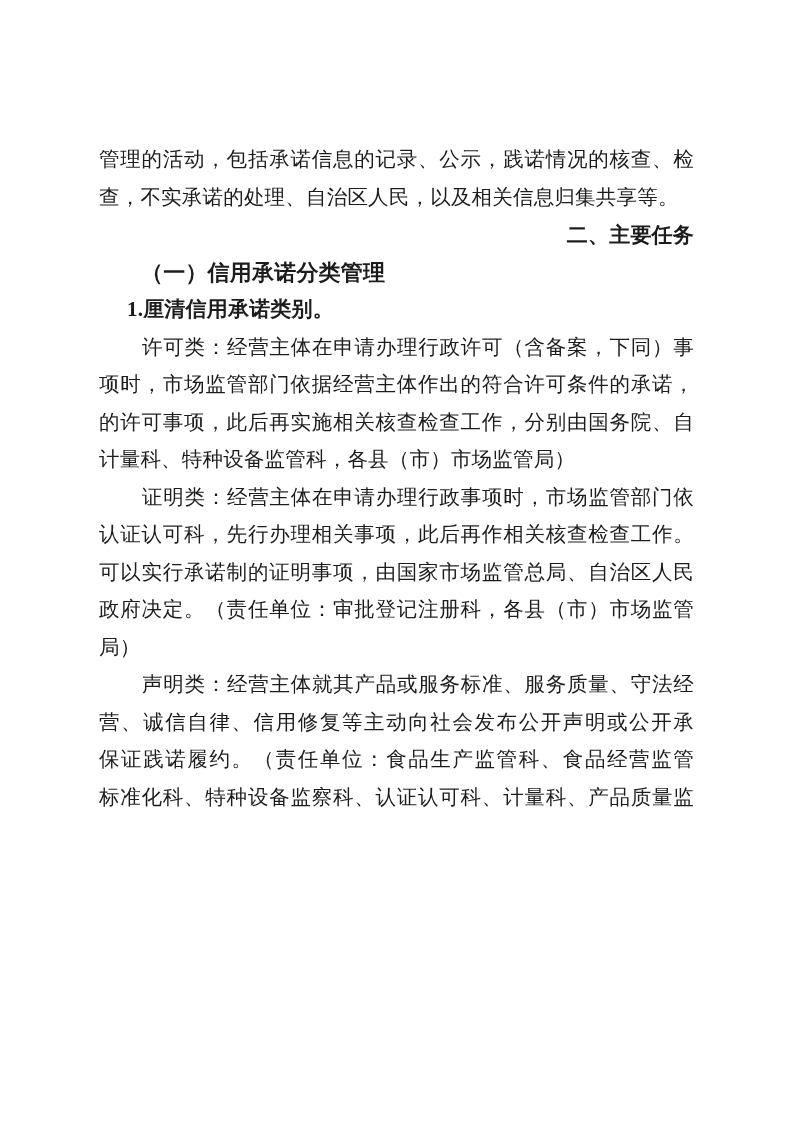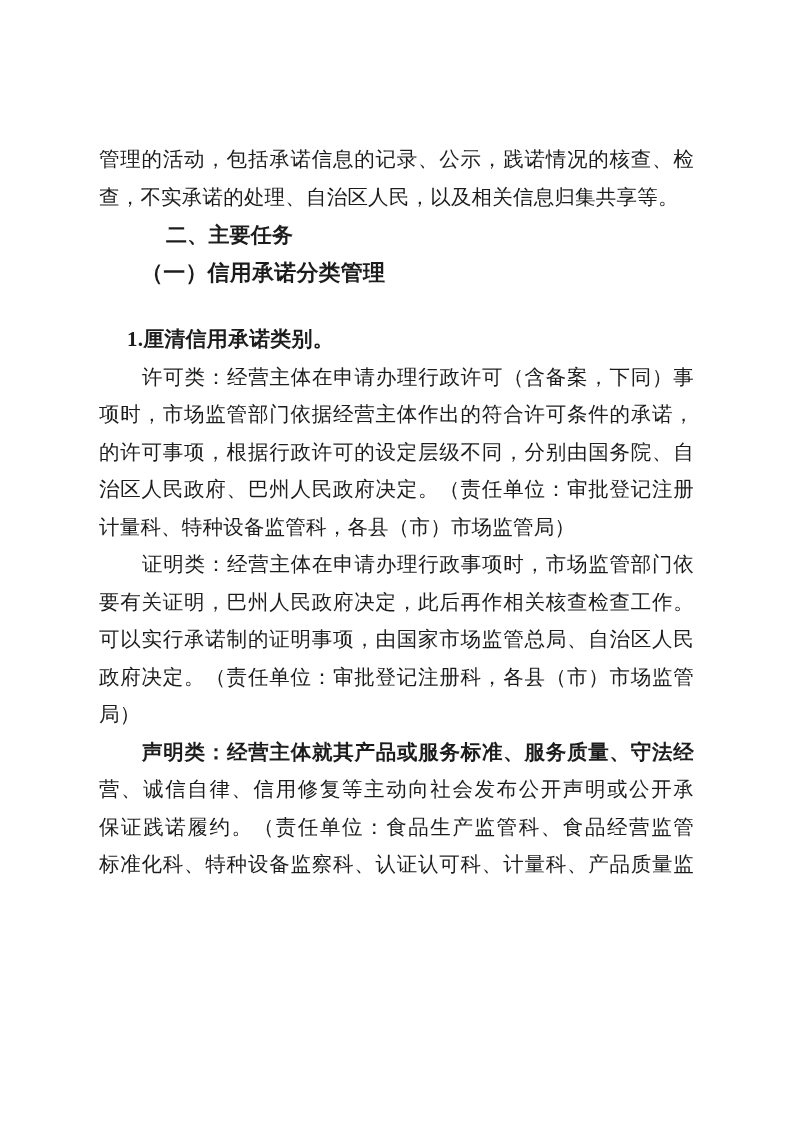--- a/index.html
+++ b/index.html
@@ -57,42 +57,41 @@
 </head>
 <body>
 
 <div class="page">
   <div class="text-block" id="text-block">
       <div class="block body">
         <div class="line just">管理的活动，包括承诺信息的记录、公示，践诺情况的核查、检</div>
         <div class="line">查，不实承诺的处理、自治区人民，以及相关信息归集共享等。</div>
       </div>
       <div class="block h1">
-        <div class="line" style="padding-left: 67px;">二、主要任务</div>
+        <div class="line" style="padding-left: 67px; text-align: right;">二、主要任务</div>
       </div>
       <div class="block h2">
         <div class="line" style="padding-left: 42px;">（一）信用承诺分类管理</div>
       </div>
       <div class="block h3">
-        <div class="line" style="padding-left: 28px; margin-top: 30px;">1.厘清信用承诺类别。</div>
+        <div class="line" style="padding-left: 28px;">1.厘清信用承诺类别。</div>
       </div>
       <div class="block body">
         <div class="line just" style="padding-left: 43px;">许可类：经营主体在申请办理行政许可（含备案，下同）事</div>
         <div class="line just">项时，市场监管部门依据经营主体作出的符合许可条件的承诺，</div>
-        <div class="line just">的许可事项，根据行政许可的设定层级不同，分别由国务院、自</div>
-        <div class="line just">治区人民政府、巴州人民政府决定。（责任单位：审批登记注册</div>
+        <div class="line just">的许可事项，此后再实施相关核查检查工作，分别由国务院、自</div>
         <div class="line">计量科、特种设备监管科，各县（市）市场监管局）</div>
       </div>
       <div class="block body">
         <div class="line just" style="padding-left: 43px;">证明类：经营主体在申请办理行政事项时，市场监管部门依</div>
-        <div class="line just">要有关证明，巴州人民政府决定，此后再作相关核查检查工作。</div>
+        <div class="line just">认证认可科，先行办理相关事项，此后再作相关核查检查工作。</div>
         <div class="line just">可以实行承诺制的证明事项，由国家市场监管总局、自治区人民</div>
         <div class="line just">政府决定。（责任单位：审批登记注册科，各县（市）市场监管</div>
         <div class="line">局）</div>
       </div>
       <div class="block body">
-        <div class="line just" style="padding-left: 43px; font-weight: bold;">声明类：经营主体就其产品或服务标准、服务质量、守法经</div>
+        <div class="line just" style="padding-left: 43px;">声明类：经营主体就其产品或服务标准、服务质量、守法经</div>
         <div class="line just">营、诚信自律、信用修复等主动向社会发布公开声明或公开承诺，</div>
         <div class="line just">保证践诺履约。（责任单位：食品生产监管科、食品经营监管科、</div>
         <div class="line just">标准化科、特种设备监察科、认证认可科、计量科、产品质量监</div>
       </div>
     </div>
 </div>
 
 </body></html>

